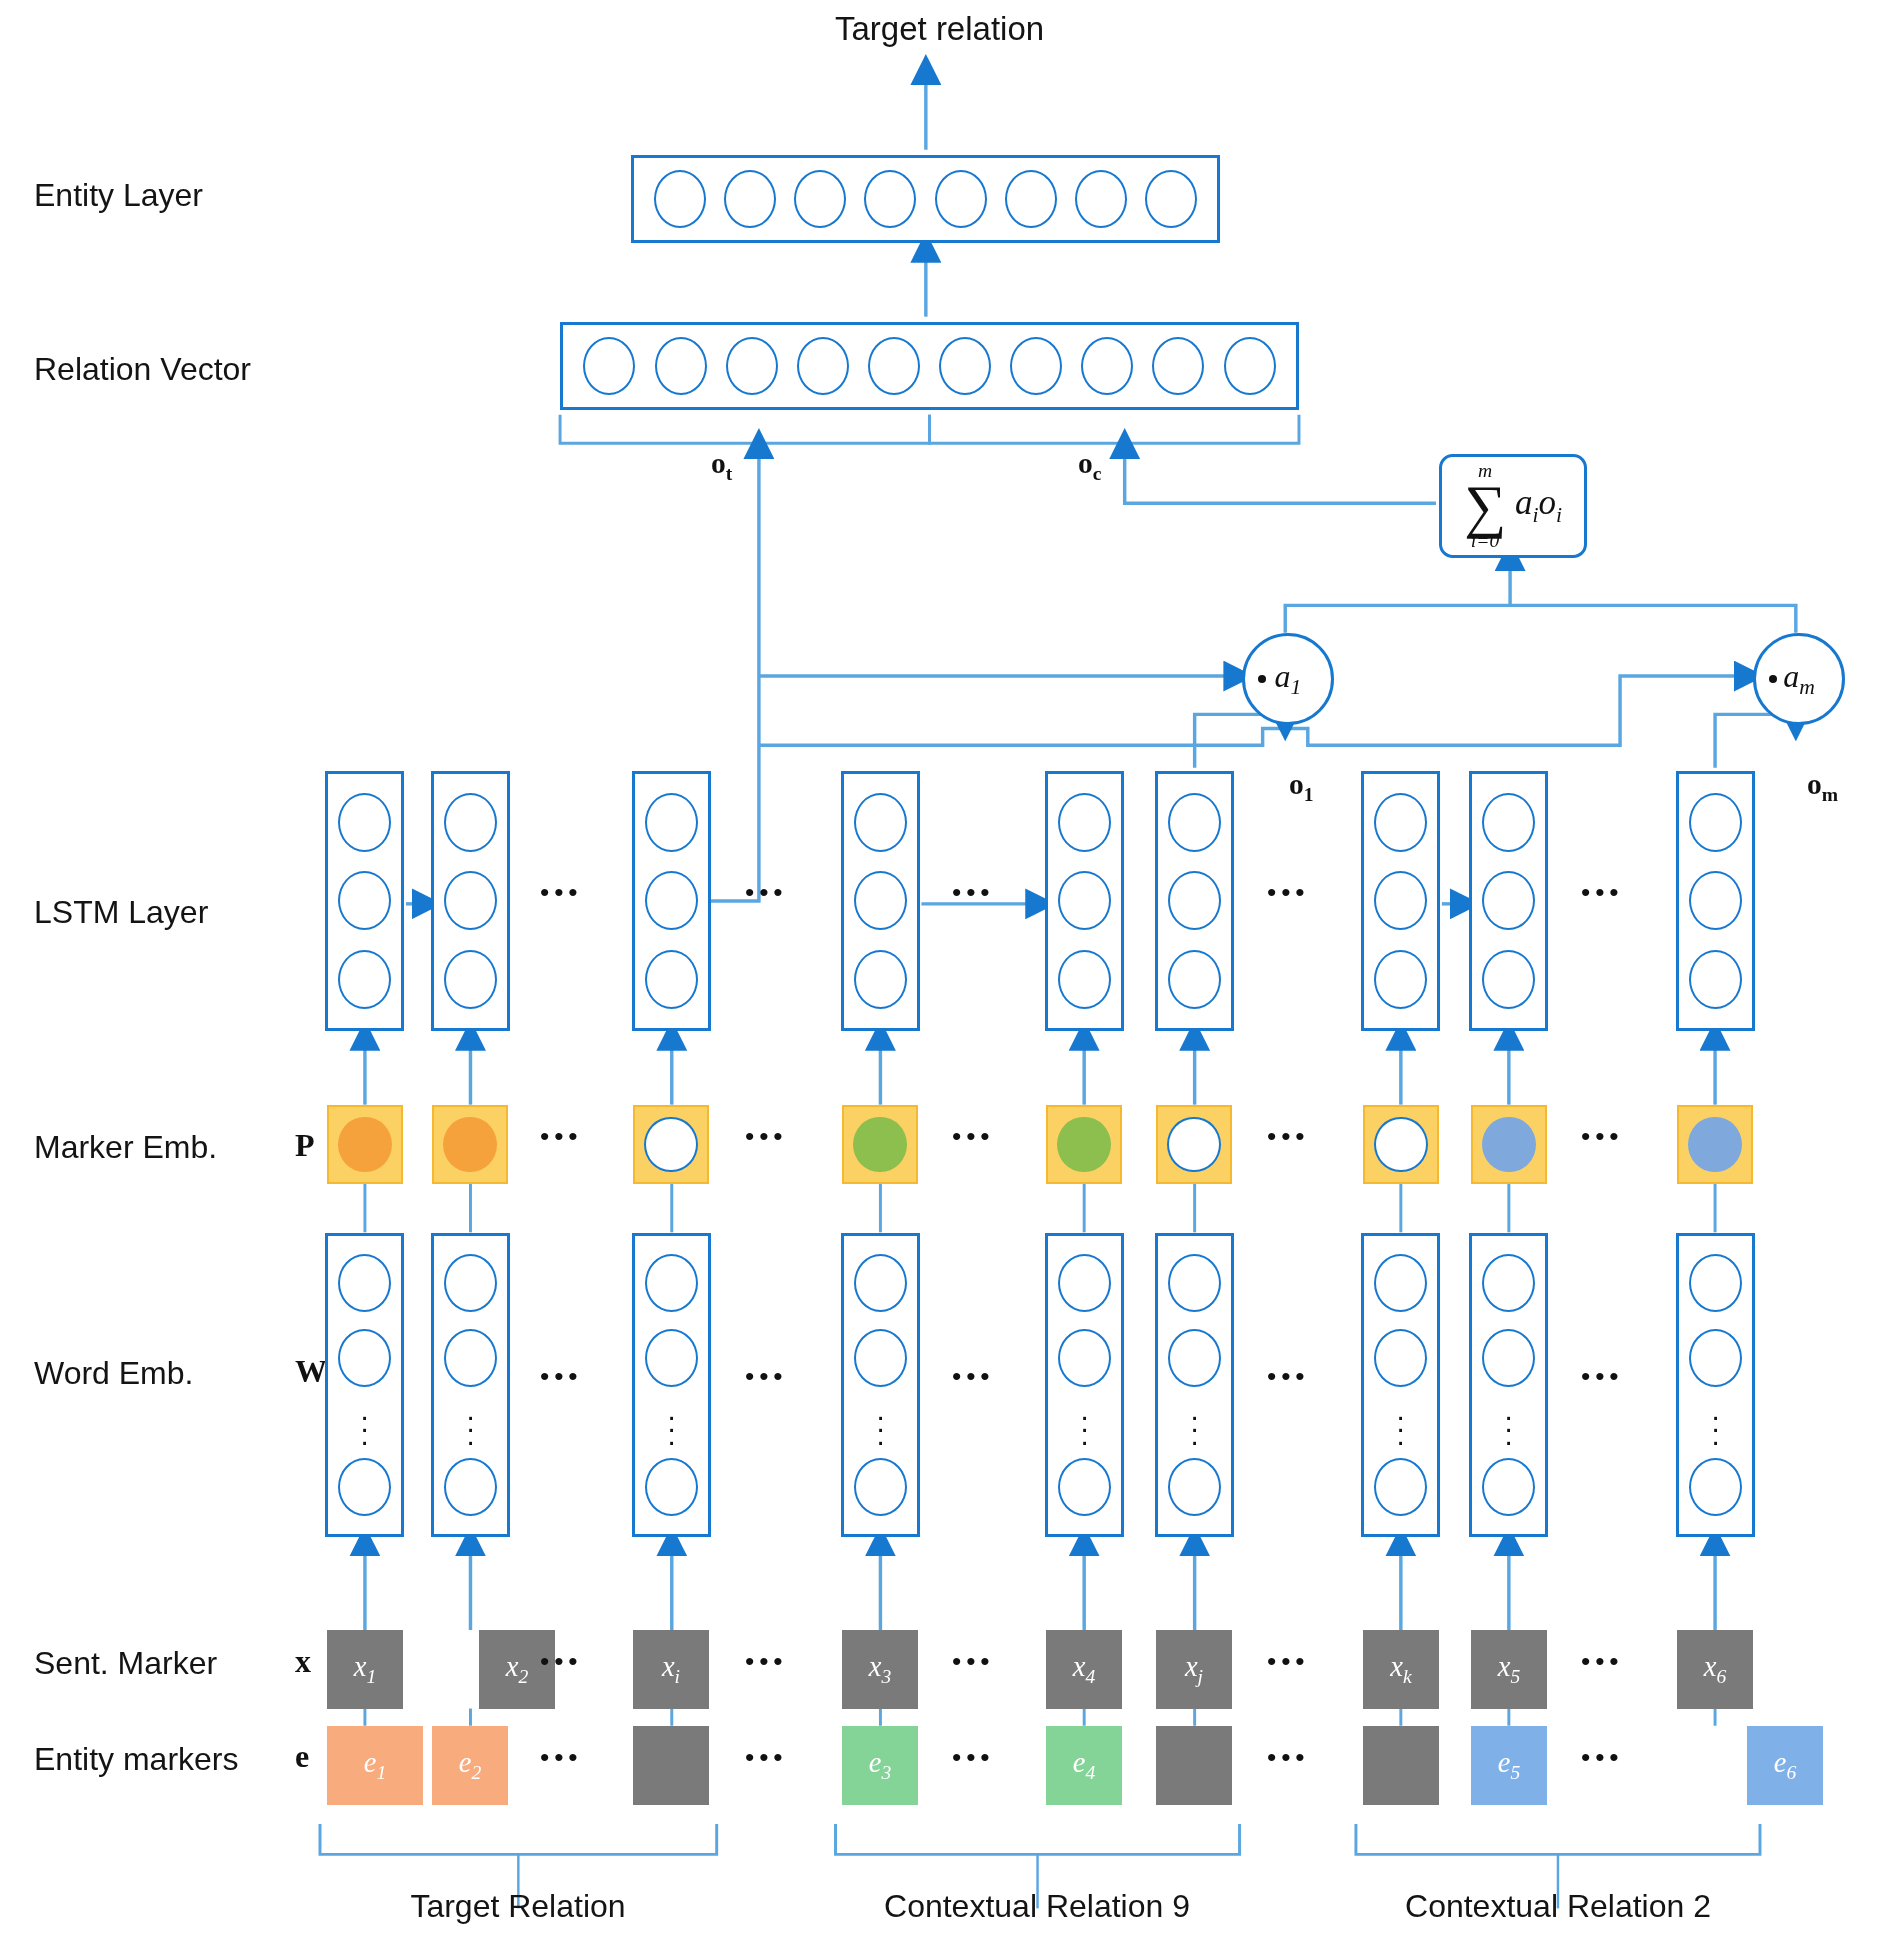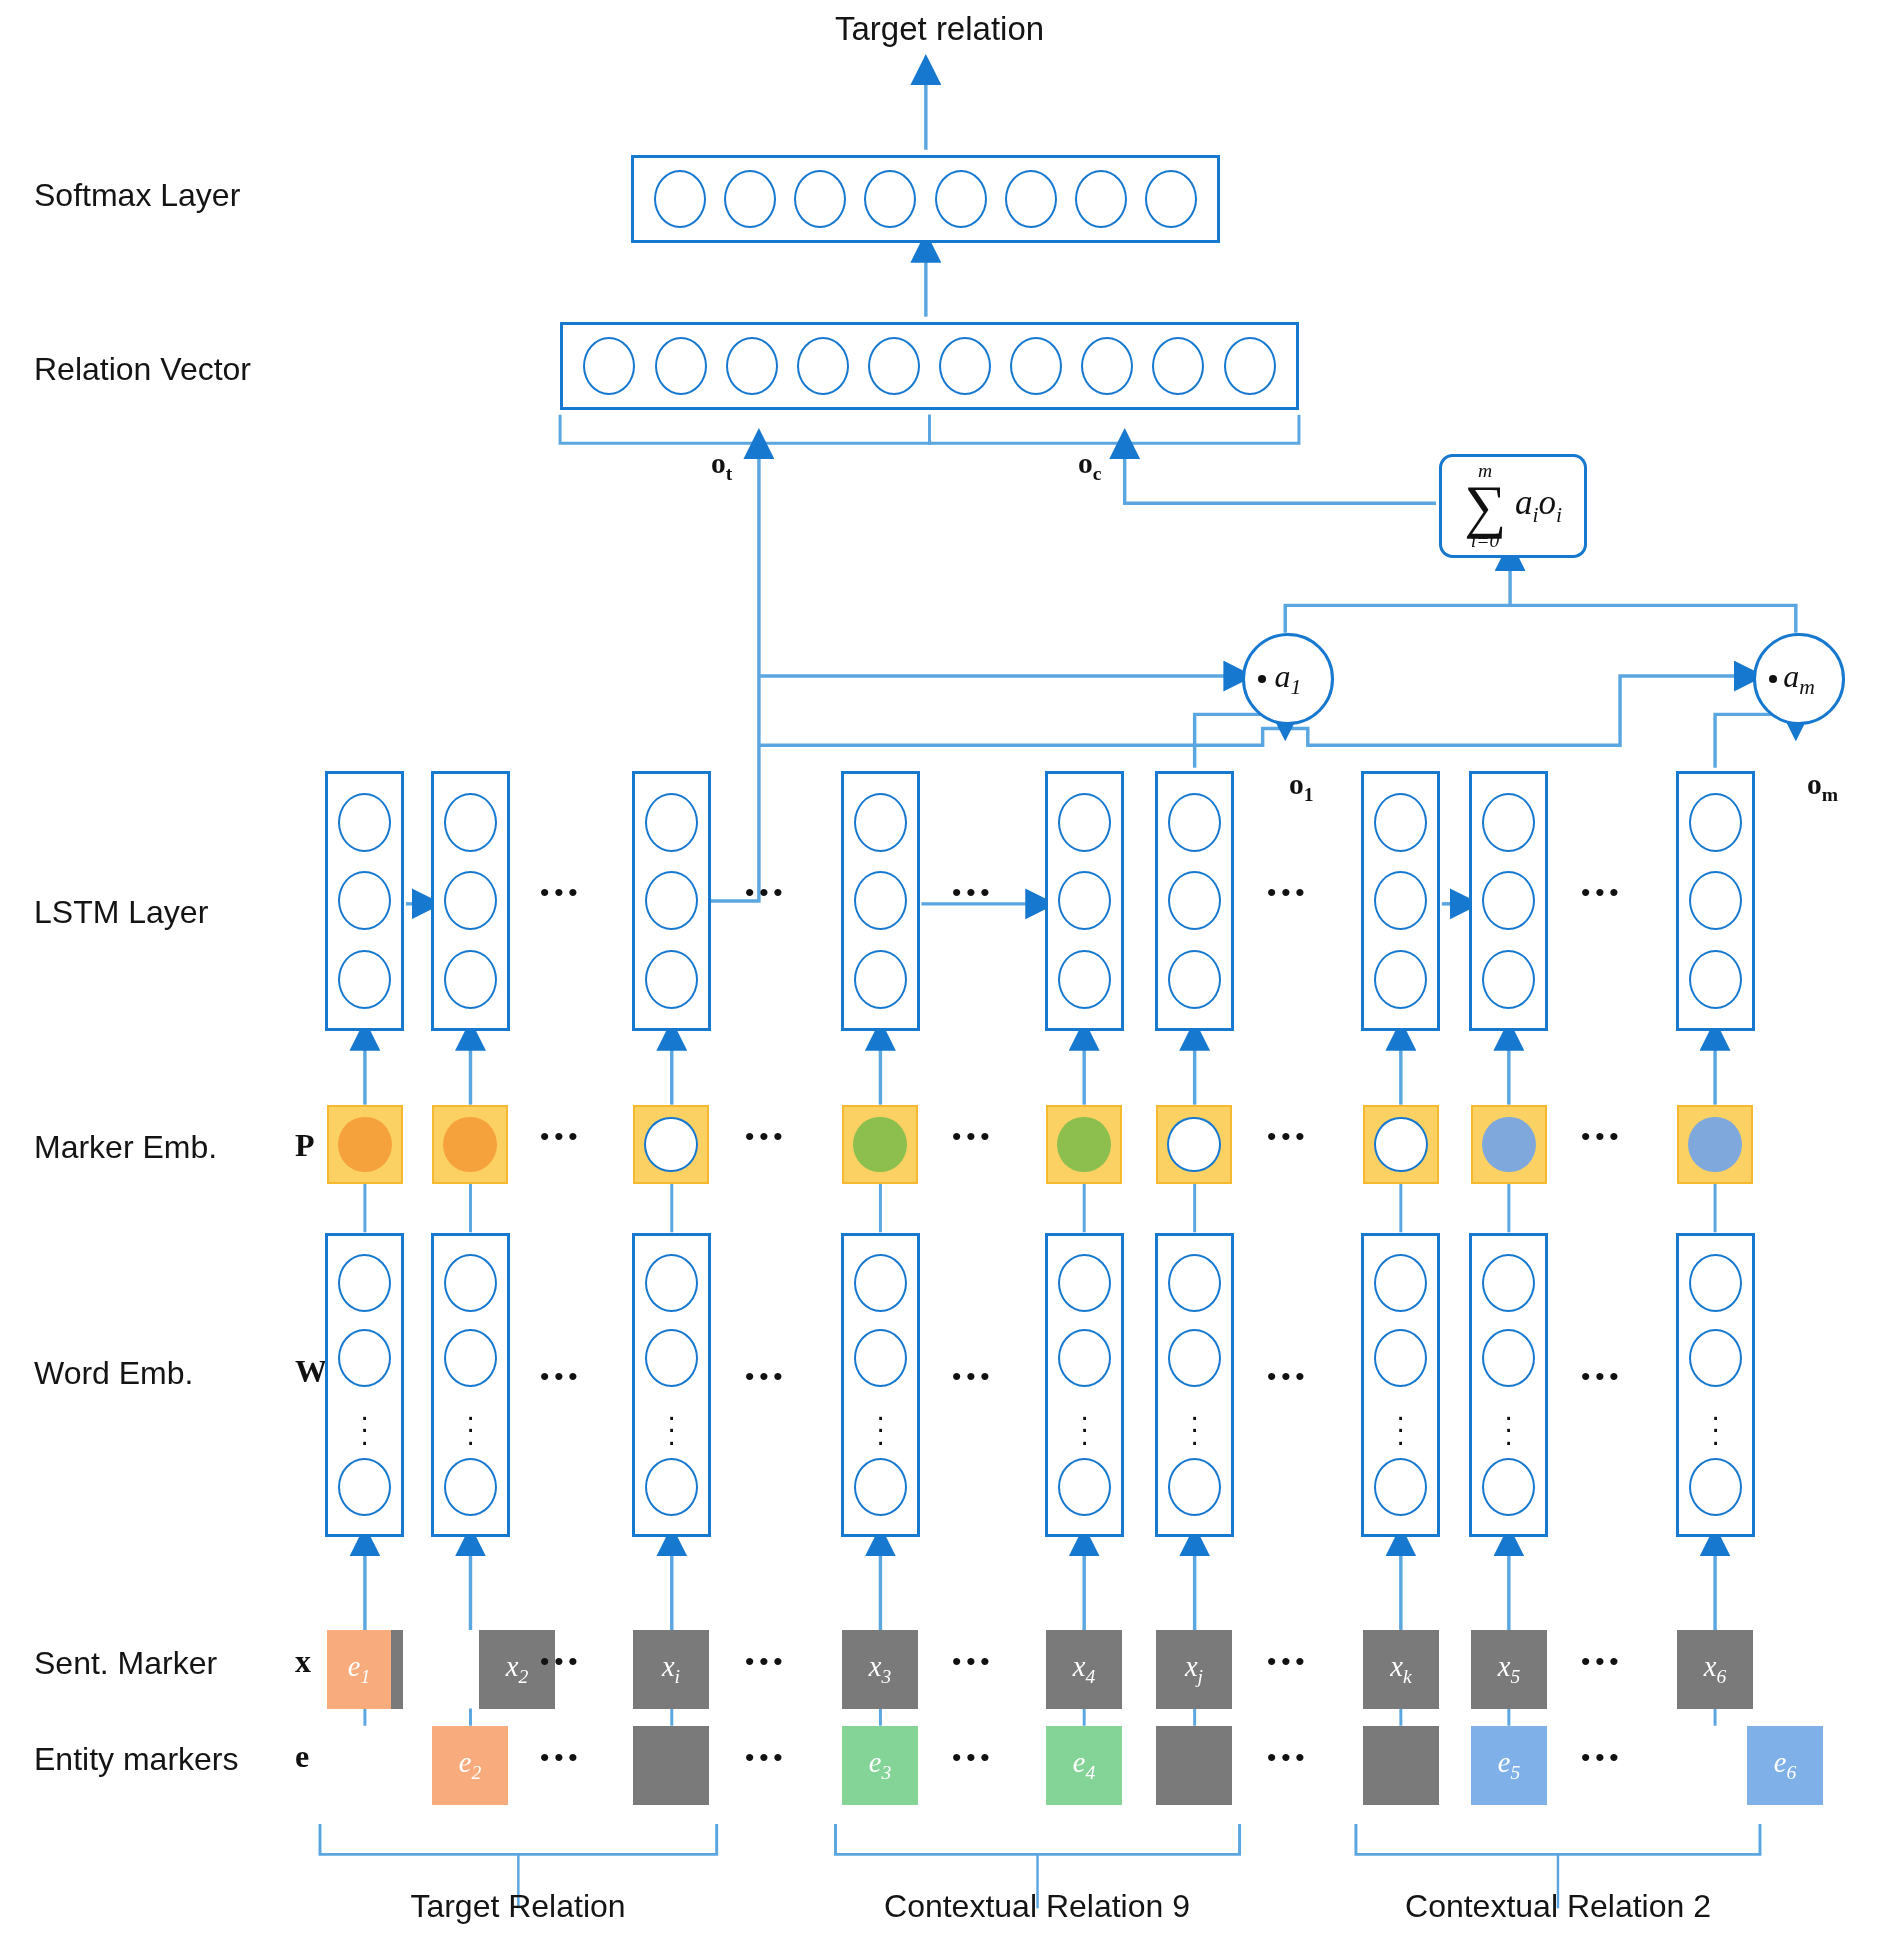--- a/index.html
+++ b/index.html
@@ -147,21 +147,21 @@
         <path d="M 1055 3777 L 1055 3887" stroke="#5aa6e0" stroke-width="5" fill="none"></path>
         <path d="M 1701 3715 L 1701 3777 L 2524 3777 L 2524 3715" stroke="#5aa6e0" stroke-width="6" fill="none"></path>
         <path d="M 2112.5 3777 L 2112.5 3887" stroke="#5aa6e0" stroke-width="5" fill="none"></path>
         <path d="M 2761 3715 L 2761 3777 L 3584 3777 L 3584 3715" stroke="#5aa6e0" stroke-width="6" fill="none"></path>
         <path d="M 3172.5 3777 L 3172.5 3887" stroke="#5aa6e0" stroke-width="5" fill="none"></path>
       </g>
   </svg>
 
   <div class="topcap" style="left:835px;top:9.8px;">Target relation</div>
 
-  <div class="rowlabel" style="left:34px;top:177px;">Softmax Layer</div>
+  <div class="rowlabel" style="left:34px;top:177px;">Entity Layer</div>
   <div class="rowlabel" style="left:34px;top:351px;">Relation Vector</div>
   <div class="rowlabel" style="left:34px;top:894px;">LSTM Layer</div>
   <div class="rowlabel" style="left:34px;top:1129px;">Marker Emb.</div>
   <div class="rowsym" style="left:295px;top:1127px;">P</div>
   <div class="rowlabel" style="left:34px;top:1355px;">Word Emb.</div>
   <div class="rowsym" style="left:295px;top:1353px;">W</div>
   <div class="rowlabel" style="left:34px;top:1645px;">Sent. Marker</div>
   <div class="rowsym" style="left:295px;top:1643px;font-style:normal;">x</div>
   <div class="rowlabel" style="left:34px;top:1741px;">Entity markers</div>
   <div class="rowsym" style="left:295px;top:1738px;font-style:normal;">e</div>
@@ -245,21 +245,21 @@
         <div class="vdots">
           <span>.</span>
           <span>.</span>
           <span>.</span>
         </div>
         <div class="node" style="width: 53px; height: 58px;"></div>
       </div>
       <div class="chip chip-gray" style="left: 327px; top: 1630px; width: 76px; height: 79px;">
         <span><span>x</span><span class="sub">1</span></span>
       </div>
-      <div class="chip chip-orange" style="left: 327px; top: 1630px; width: 64px; height: 79px; justify-content: center;">
+      <div class="chip chip-orange" style="left: 327px; top: 1726px; width: 96px; height: 79px; justify-content: center;">
         <span><span>e</span><span class="sub">1</span></span>
       </div>
       <div class="vbox" style="left: 431px; top: 771px; width: 79px; height: 260px; padding: 8.8px 0px;">
         <div class="node" style="width: 53px; height: 59px;"></div>
         <div class="node" style="width: 53px; height: 59px;"></div>
         <div class="node" style="width: 53px; height: 59px;"></div>
       </div>
       <div class="marker" style="left: 432px; top: 1105px; width: 76px; height: 79px;">
         <div class="dot dot-orange"></div>
       </div>

